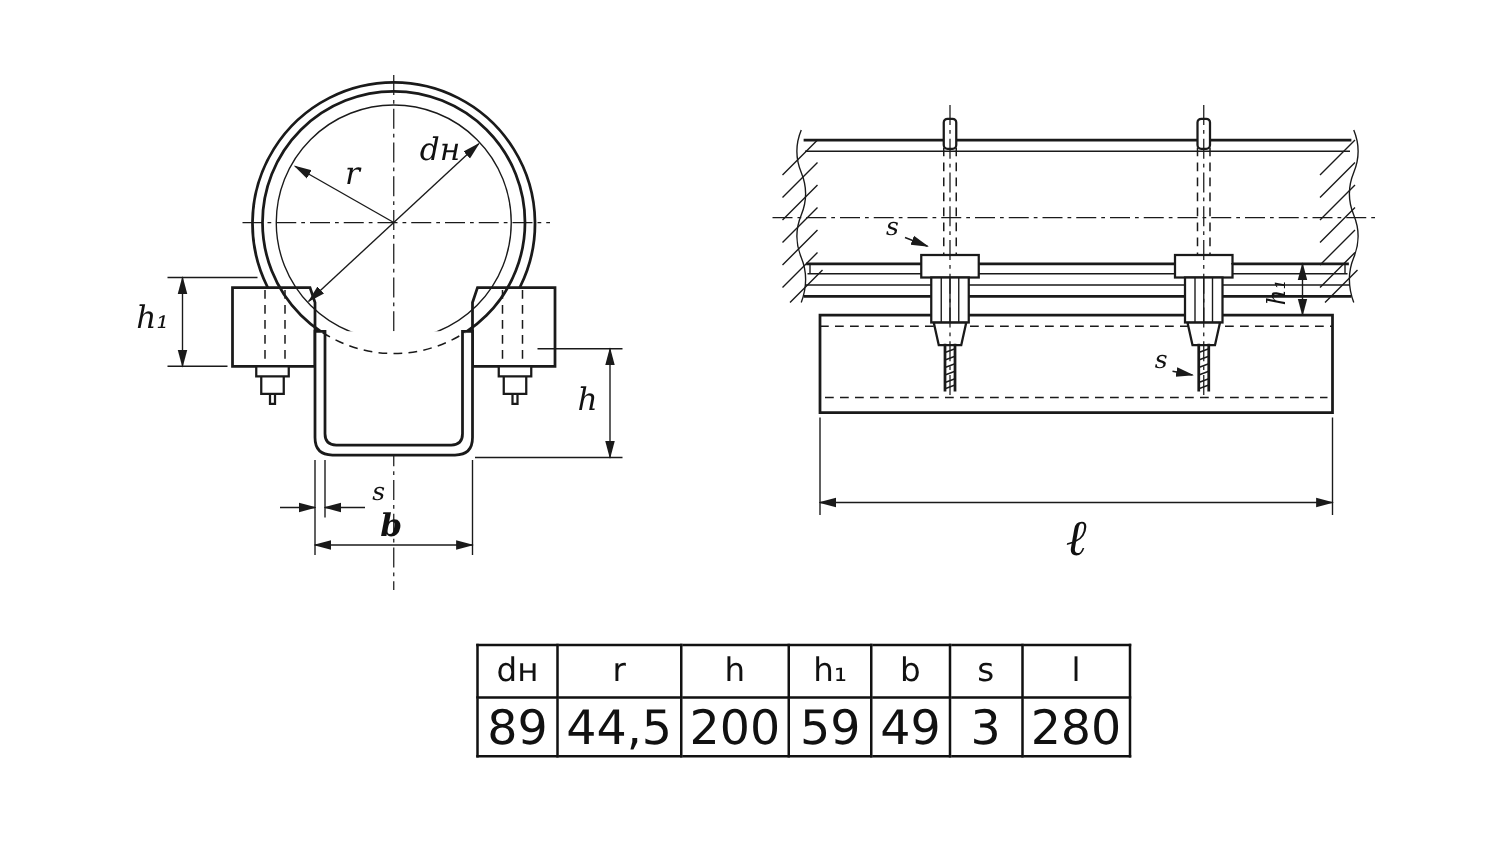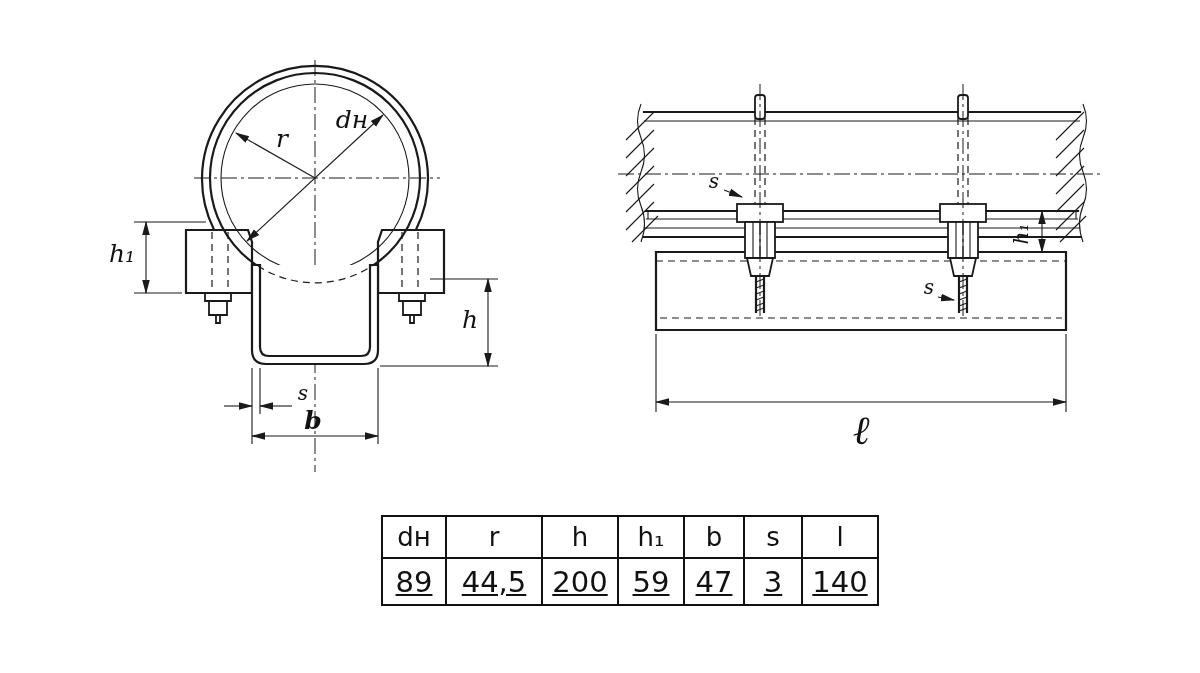--- a/index.html
+++ b/index.html
@@ -16,21 +16,21 @@
   .lbl{font:italic 25px "DejaVu Serif",serif;fill:#111;text-anchor:middle;}
   .lbl.s{font-size:20px;}
   .lbl.l{font-size:40px;}
   .lbl.b{font-weight:bold;}
   
   .dims-table{position:absolute;left:381px;top:515px;border-collapse:collapse;
               color:#111;background:#fff;}
   .dims-table th,.dims-table td{border:2.4px solid #111;text-align:center;
               font-weight:400;padding:0 6px;}
   .dims-table th{height:40px;font-size:26px;}
-  .dims-table td{height:45px;font-size:29px;text-decoration:underline;}
+  .dims-table td{height:45px;font-size:38px;}
   .c0{width:50px;}.c1{width:82px;}.c2{width:62px;}.c3{width:52px;}
   .c4{width:46px;}.c5{width:44px;}.c6{width:62px;}
 </style>
 </head>
 <body>
 
 <div class="page">
 
 <svg width="1200" height="505" viewBox="0 0 1200 505">
   <defs>
@@ -148,20 +148,20 @@
       <th class="c5">s</th>
       <th class="c6">l</th>
     </tr>
   </thead>
   <tbody>
     <tr>
       <td>89</td>
       <td>44,5</td>
       <td>200</td>
       <td>59</td>
-      <td>47</td>
+      <td>49</td>
       <td>3</td>
-      <td>140</td>
+      <td>280</td>
     </tr>
   </tbody>
 </table>
 
 </div>
 
 </body></html>

